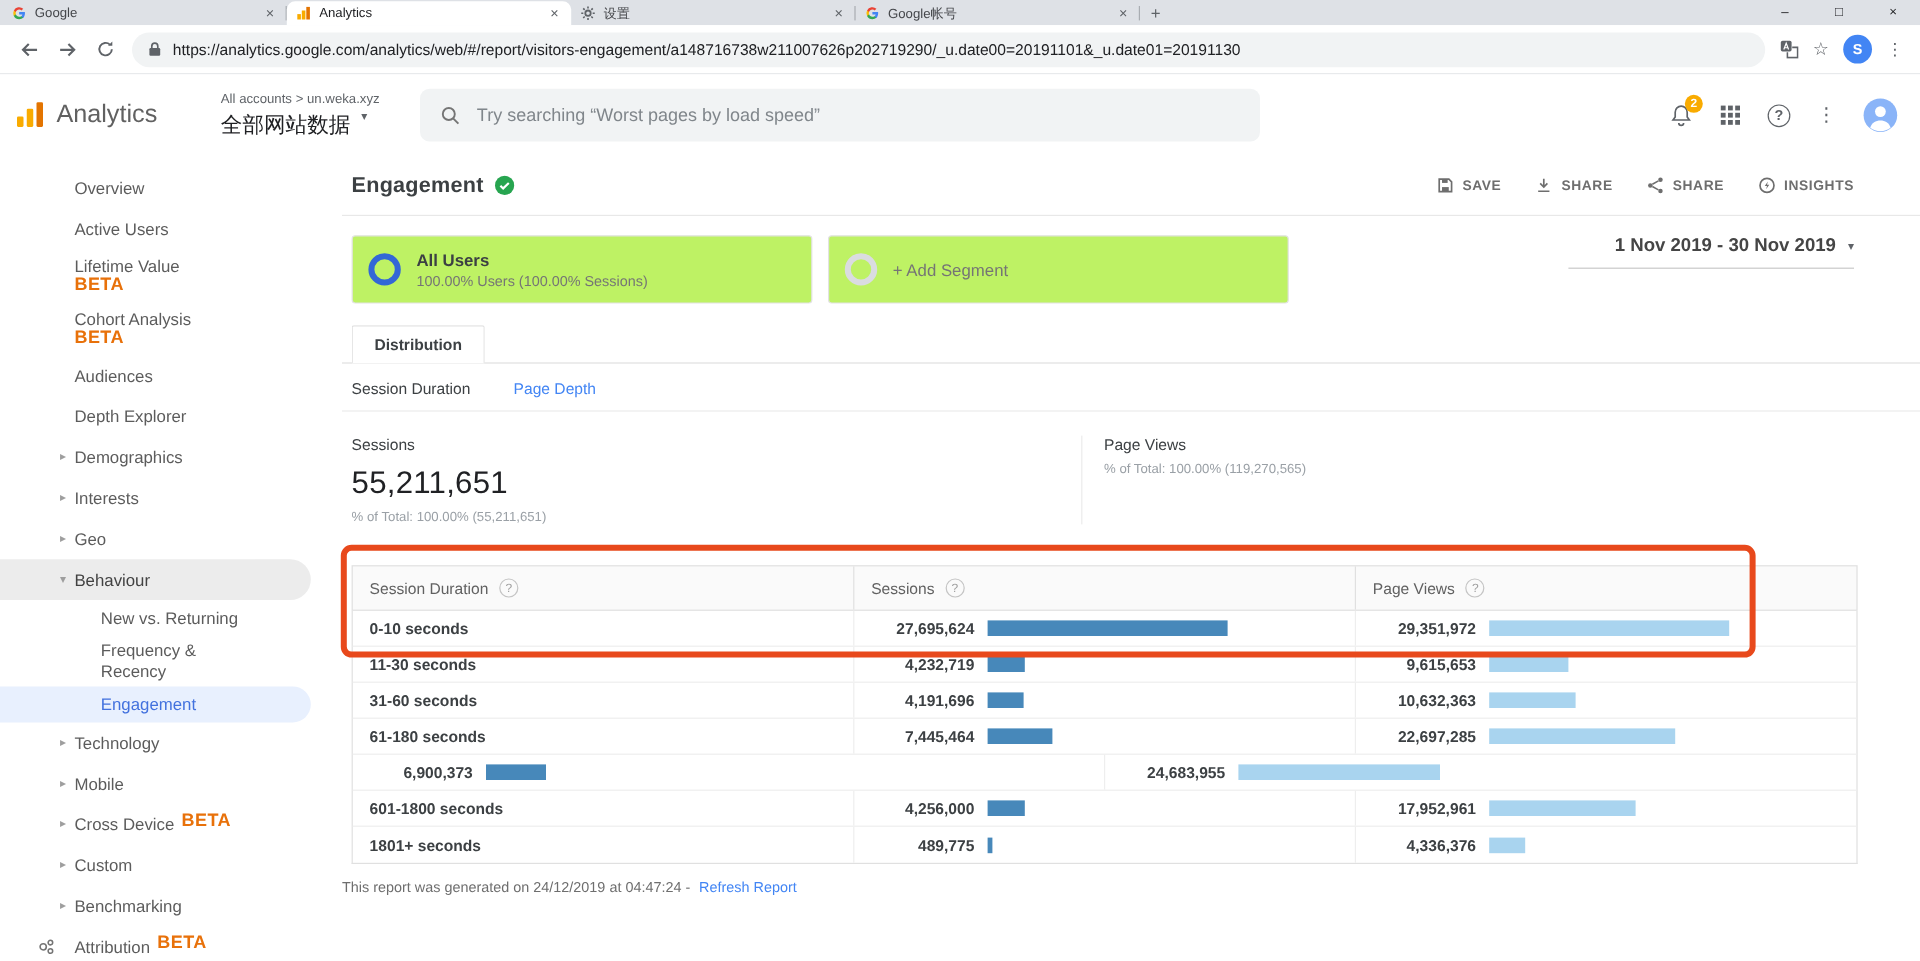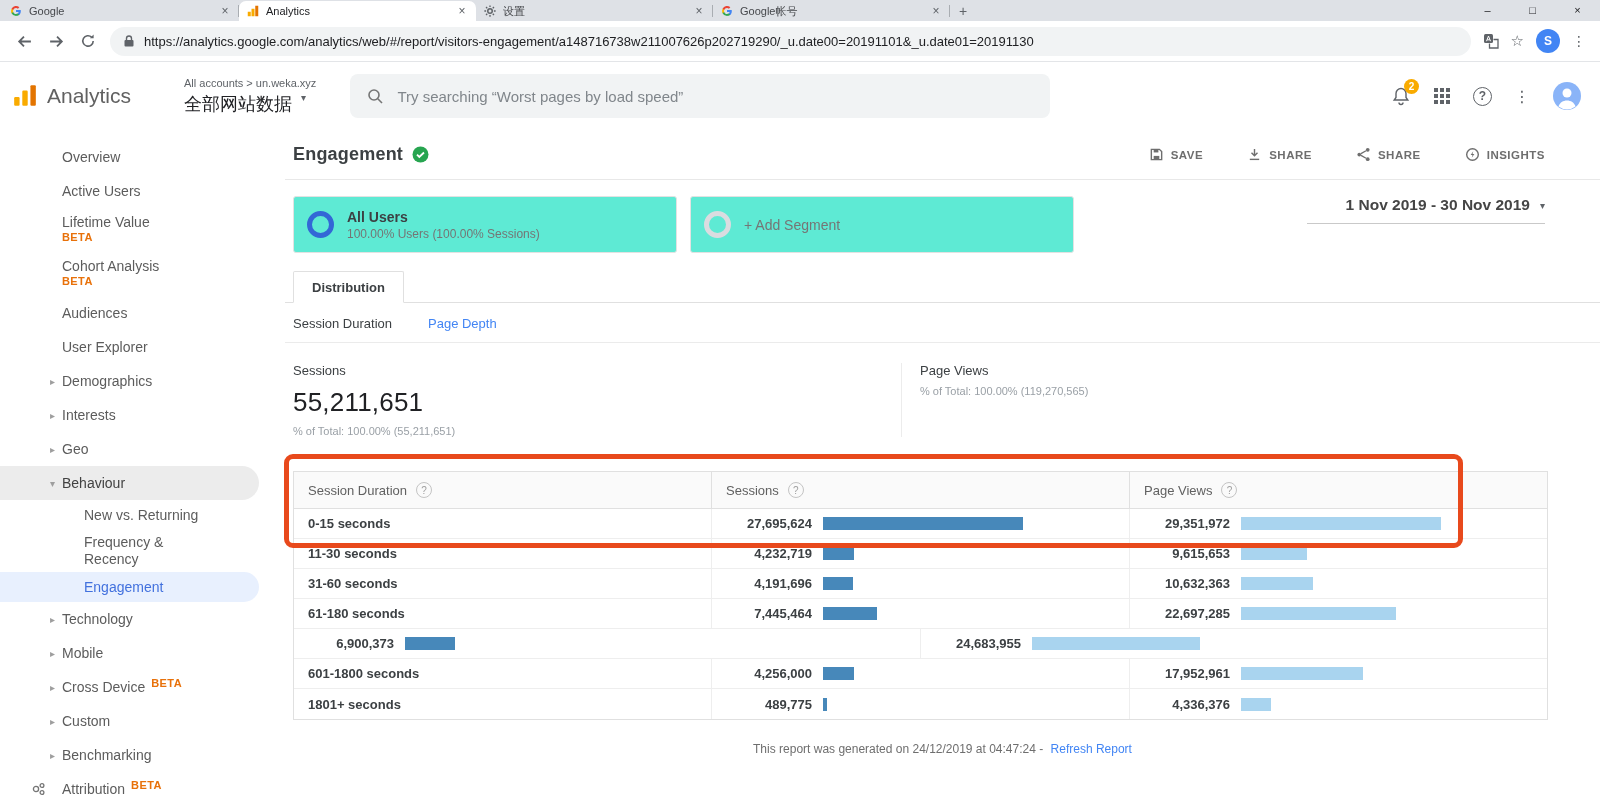--- a/index.html
+++ b/index.html
@@ -56,34 +56,34 @@
 
 .sb-item{min-height:34px;display:flex;align-items:center;padding-left:62px;position:relative;cursor:pointer}
 .sb-item .arr{position:absolute;left:50px;top:50%;transform:translateY(-50%);font-size:10px;color:#9e9e9e}
 .sb-item.two{min-height:44px}
 .stack{display:flex;flex-direction:column;justify-content:center;line-height:15px}
 .sb-item.sub{min-height:30px;padding-left:84px}
 .sb-item.subwrap{min-height:42px}
 .sb-txt.wrap{width:130px;line-height:17px}
 .sb-item.pill{background:#ececec;margin-right:26px;border-radius:0 18px 18px 0;color:#424242}
 .sb-item.act{background:#e8f0fe;margin-right:26px;border-radius:0 16px 16px 0;color:#4271de}
-.beta{font-size:11px;font-weight:700;color:#e8710a;letter-spacing:.4px}
+.beta{font-size:15px;font-weight:700;color:#e8710a;letter-spacing:.4px}
 .beta.inl{margin-left:6px;position:relative;top:-4px}
 .sb-ic{position:absolute;left:32px;display:inline-flex}
 
 
 .title-row{height:50px;display:flex;align-items:center;padding:0 55px 0 8px;border-bottom:1px solid #e8e8e8}
 .page-title{font-size:18px;font-weight:700;color:#3c4043;letter-spacing:.2px}
 .vbadge{margin-left:9px}
-.actions{margin-left:auto;display:flex;gap:44px}
+.actions{margin-left:auto;display:flex;gap:28px}
 .action{display:flex;align-items:center;gap:7px;font-size:11.5px;font-weight:700;color:#6e6e6e;letter-spacing:.5px;cursor:pointer}
 
 
 .segments{position:relative;padding:16px 0 18px 8px;display:flex;gap:13px}
-.seg-card{width:384px;height:57px;border:1px solid #e2e2e2;border-radius:3px;display:flex;align-items:center;padding:0 13px;background:#5eead4;cursor:pointer}
+.seg-card{width:384px;height:57px;border:1px solid #e2e2e2;border-radius:3px;display:flex;align-items:center;padding:0 13px;background:#bef264;cursor:pointer}
 .radio{width:27px;height:27px;border-radius:50%;flex:none;margin-right:13px}
 .radio.blue{border:5px solid #3367d6}
 .radio.gray{border:5px solid #dadce0}
 .seg-title{font-size:14px;font-weight:700;color:#3c4043}
 .seg-sub{font-size:12px;color:#757575;margin-top:2px}
 .addseg{font-size:14px;color:#757575}
 .daterange{position:absolute;right:55px;top:16px;padding-bottom:9px;border-bottom:1px solid #c9c9c9;display:flex;align-items:center;gap:10px;min-width:238px;justify-content:flex-end;cursor:pointer}
 .dr-text{font-size:15.5px;font-weight:700;color:#454545}
 
 
@@ -113,21 +113,21 @@
 .trow{display:flex;height:30px;border-bottom:1px solid #eee}
 .trow:last-child{border-bottom:0}
 .td{flex:1;display:flex;align-items:center;padding-left:14px;min-width:0}
 .td+.td{border-left:1px solid #eee}
 .dur{font-size:13px;font-weight:700;color:#3c4043}
 .num{width:86px;flex:none;text-align:right;font-size:13px;font-weight:700;color:#3c4043}
 .bar{height:13px;margin-left:11px;flex:none}
 .hl{position:absolute;left:-9px;top:-17px;height:94px;width:calc(100% - 76px);border:5px solid #e8491c;border-radius:9px;pointer-events:none;z-index:4}
 
 
-.rfooter{margin-top:22px;text-align:center;font-size:12px;color:#6e6e6e}
+.rfooter{margin-top:12px;text-align:left;font-size:12px;color:#6e6e6e}
 .refresh{color:#4285f4;cursor:pointer;margin-left:4px}
 </style>
 </head>
 <body>
 
 <div class="screen">
 
   <div class="tabstrip">
     <div class="tabs" id="tabs-box">
         <div class="tab">
@@ -311,21 +311,21 @@
         <div class="sb-item two">
           <span class="stack">
             <span class="sb-txt">Cohort Analysis</span>
             <span class="beta">BETA</span>
           </span>
         </div>
         <div class="sb-item">
           <span class="sb-txt">Audiences</span>
         </div>
         <div class="sb-item">
-          <span class="sb-txt">User Explorer</span>
+          <span class="sb-txt">Depth Explorer</span>
         </div>
         <div class="sb-item">
           <span class="arr">▸</span>
           <span class="sb-txt">Demographics</span>
         </div>
         <div class="sb-item">
           <span class="arr">▸</span>
           <span class="sb-txt">Interests</span>
         </div>
         <div class="sb-item">
@@ -481,21 +481,21 @@
               <span class="qm">?</span>
             </div>
             <div class="th">
               <span>Page Views</span>
               <span class="qm">?</span>
             </div>
           </div>
         <div class="tbody" id="tbody">
             <div class="trow">
               <div class="td">
-                <span class="dur">0-15 seconds</span>
+                <span class="dur">0-10 seconds</span>
               </div>
               <div class="td">
                 <span class="num">27,695,624</span>
                 <span class="bar" style="width:200px;background:#4788ba"></span>
               </div>
               <div class="td">
                 <span class="num">29,351,972</span>
                 <span class="bar" style="width:200px;background:#a9d4ef"></span>
               </div>
             </div>

